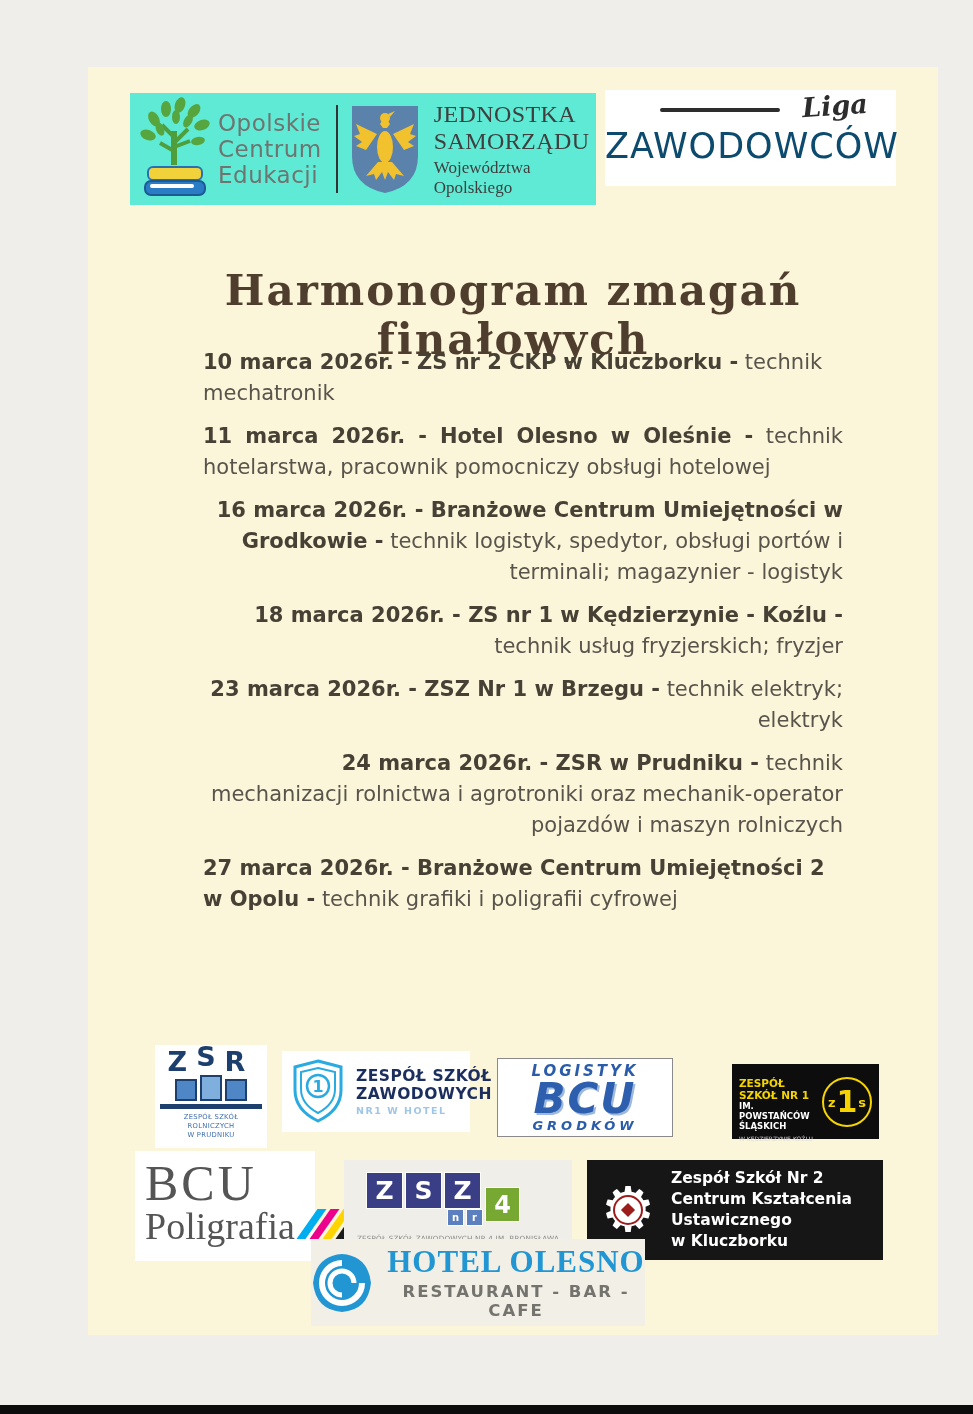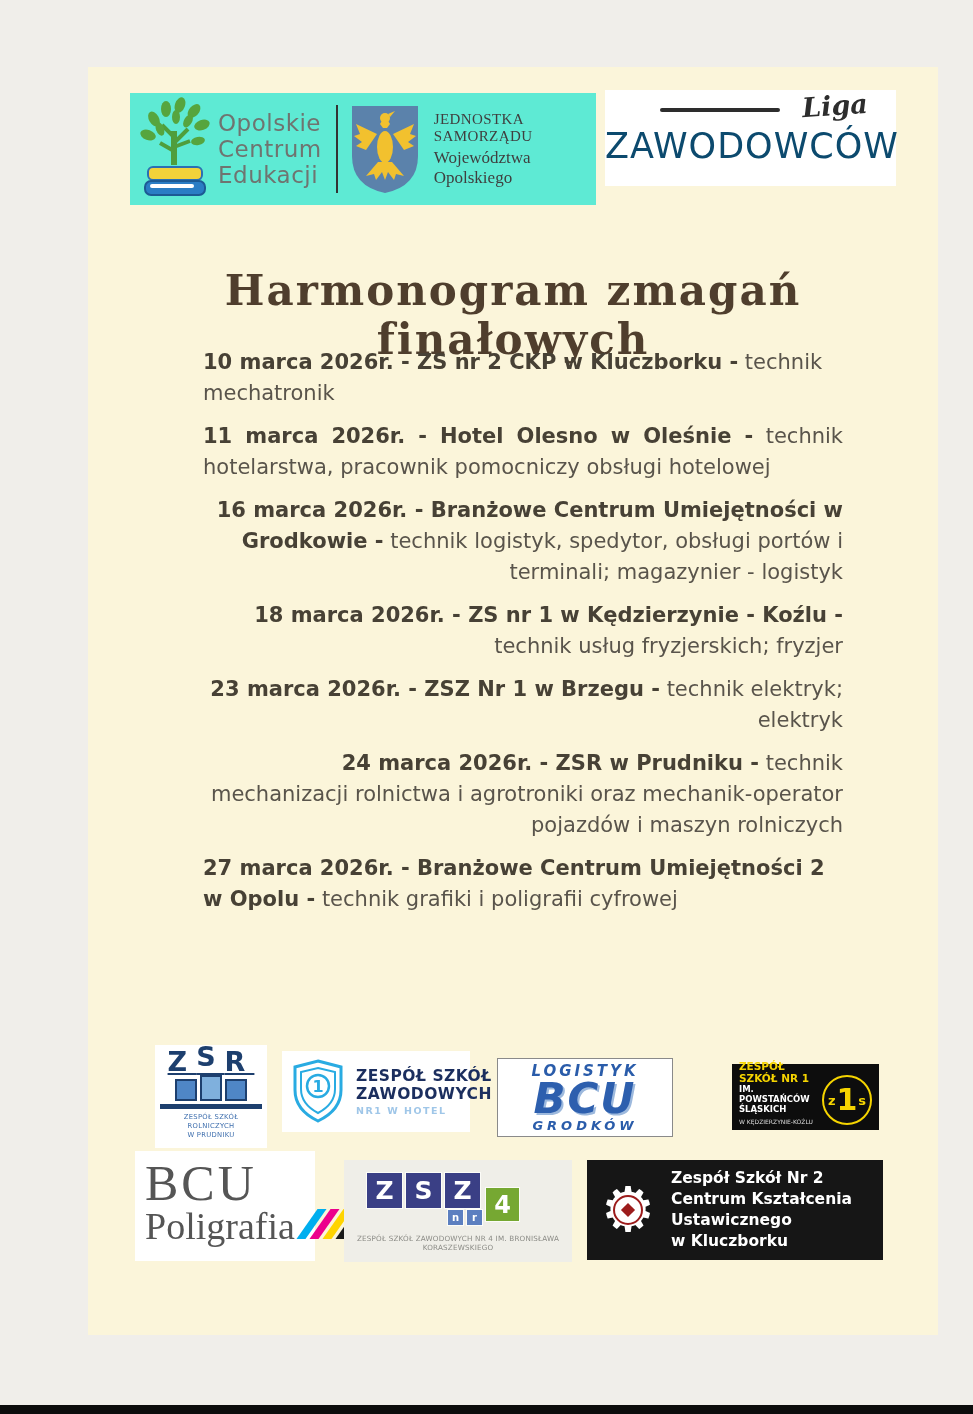--- a/index.html
+++ b/index.html
@@ -8,21 +8,21 @@
   .page{position:absolute;left:88px;top:67px;width:850px;height:1268px;background:#fbf5da;}
 
   
   .hdr-left{position:absolute;left:42px;top:18px;width:466px;height:112px;background:#5eead4;
             display:flex;align-items:center;padding:0 6px;box-sizing:border-box;margin-top:8px;}
   .oce-tree{width:78px;height:104px;flex:0 0 auto;}
   .oce-text{font-size:23px;line-height:26px;color:#6f7470;margin-left:4px;letter-spacing:.5px;}
   .hdr-divider{width:2px;height:88px;background:#333;margin:0 10px 0 14px;flex:0 0 auto;}
   .herb{width:74px;height:95px;flex:0 0 auto;}
   .jsw-text{margin-left:12px;font-family:"Liberation Serif","DejaVu Serif",serif;color:#3f3f3f;}
-  .jsw-text .l1{font-size:15px;letter-spacing:.4px;}
+  .jsw-text .l1{font-size:24px;letter-spacing:.4px;}
   .jsw-text .l2{font-size:17px;margin-top:3px;}
 
   .liga-box{position:absolute;left:517px;top:23px;width:291px;height:96px;background:#fff;}
   .liga-line{position:absolute;left:55px;top:18px;width:120px;height:4px;background:#2d2d2d;border-radius:2px;}
   .liga-script{position:absolute;right:28px;top:0px;font-family:"DejaVu Serif",serif;
                font-style:italic;font-weight:bold;font-size:27px;color:#2d2d2d;transform:rotate(-4deg);}
   .liga-main{position:absolute;left:0;right:0;top:36px;text-align:center;font-size:35px;
              color:#0c4a6e;letter-spacing:1px;}
 
   
@@ -38,21 +38,21 @@
   .schedule p.sp{margin-top:0;text-align:right;}
   .schedule p.just{text-align:justify;}
   .schedule .b{font-weight:bold;color:#474135;}
 
   
   .logo-box{position:absolute;box-sizing:border-box;}
 
   
   .zsr-box{left:67px;top:978px;width:112px;height:103px;background:#fff;padding:6px 5px 4px;
            text-align:center;}
-  .zsr-letters{font-size:27px;font-weight:bold;color:#1d3f6e;letter-spacing:9px;line-height:22px;text-decoration:underline;}
+  .zsr-letters{font-size:27px;font-weight:bold;color:#1d3f6e;letter-spacing:9px;line-height:22px;}
   .zsr-letters .up{position:relative;top:-5px;}
   .zsr-blocks{display:flex;justify-content:center;gap:3px;margin-top:2px;height:26px;align-items:flex-end;}
   .zsr-blocks div{width:22px;height:22px;background:#4f86c6;border:2px solid #1d3f6e;box-sizing:border-box;}
   .zsr-blocks div.mid{height:26px;background:#7fb0dd;}
   .zsr-bar{height:5px;background:#1d3f6e;margin-top:3px;}
   .zsr-cap{font-size:6.8px;color:#3f6fae;margin-top:4px;line-height:9px;letter-spacing:.3px;}
 
   
   .brzeg-box{left:194px;top:984px;width:188px;height:81px;background:#fff;display:flex;
              align-items:center;padding:4px 8px;}
@@ -63,22 +63,22 @@
 
   
   .grodkow-box{left:409px;top:991px;width:176px;height:79px;background:#fff;border:1px solid #8a8a8a;
                display:flex;flex-direction:column;align-items:center;justify-content:center;overflow:hidden;}
   .grod-top{font-size:15px;font-weight:900;font-style:italic;color:#2a5caa;letter-spacing:3px;}
   .grod-main{font-size:42px;font-weight:900;font-style:italic;color:#2d5fae;line-height:38px;
              letter-spacing:2px;text-shadow:2px 2px 0 #9db9dd;}
   .grod-bottom{font-size:13px;font-weight:900;font-style:italic;color:#2a5caa;letter-spacing:4px;}
 
   
-  .kk-box{left:644px;top:997px;width:147px;height:66px;background:#0d0d0d;display:flex;
-          align-items:flex-end;padding:5px 7px;}
+  .kk-box{left:644px;top:997px;width:147px;height:75px;background:#0d0d0d;display:flex;
+          align-items:flex-start;padding:13px 7px;}
   .kk-text{flex:1;}
   .kk-text .l1{font-size:10.5px;font-weight:bold;color:#f5d400;line-height:12px;}
   .kk-text .l2,.kk-text .l3{font-size:8.5px;font-weight:bold;color:#fff;line-height:10px;}
   .kk-text .l4{font-size:6px;color:#ddd;margin-top:4px;}
   .kk-emblem{width:46px;height:46px;border:2px solid #f5d400;border-radius:50%;flex:0 0 auto;
              display:flex;align-items:center;justify-content:center;color:#f5d400;}
   .kk-emblem .z,.kk-emblem .s{font-size:13px;font-weight:bold;}
   .kk-emblem .one{font-size:30px;font-weight:bold;margin:0 1px;line-height:30px;}
 
   
@@ -271,16 +271,27 @@
             <span></span>
           </span>
       </div>
       <div class="kluczbork-text">
         <div>Zespół Szkół Nr 2</div>
         <div>Centrum Kształcenia Ustawicznego</div>
         <div>w Kluczborku</div>
       </div>
     </div>
 
+    <div class="logo-box hotel-box">
+      <svg class="hotel-swirl" viewBox="0 0 62 62">
+        <path d="M31 2 q26 2 29 29 q-3 27 -29 29 q-26 -2 -29 -29 q3 -27 29 -29 Z" fill="#2196d3"></path>
+        <path d="M31 11 a20 20 0 1 0 20 20" stroke="#fff" stroke-width="6" fill="none"></path>
+        <path d="M31 43 a12 12 0 1 1 12 -12" stroke="#fff" stroke-width="5" fill="none"></path>
+      </svg>
+      <div class="hotel-text">
+        <div class="hotel-name">HOTEL OLESNO</div>
+        <div class="hotel-sub">RESTAURANT - BAR - CAFE</div>
+      </div>
+    </div>
 
   </div>
   <div class="bottom-bar"></div>
 </div>
 
 </body></html>

